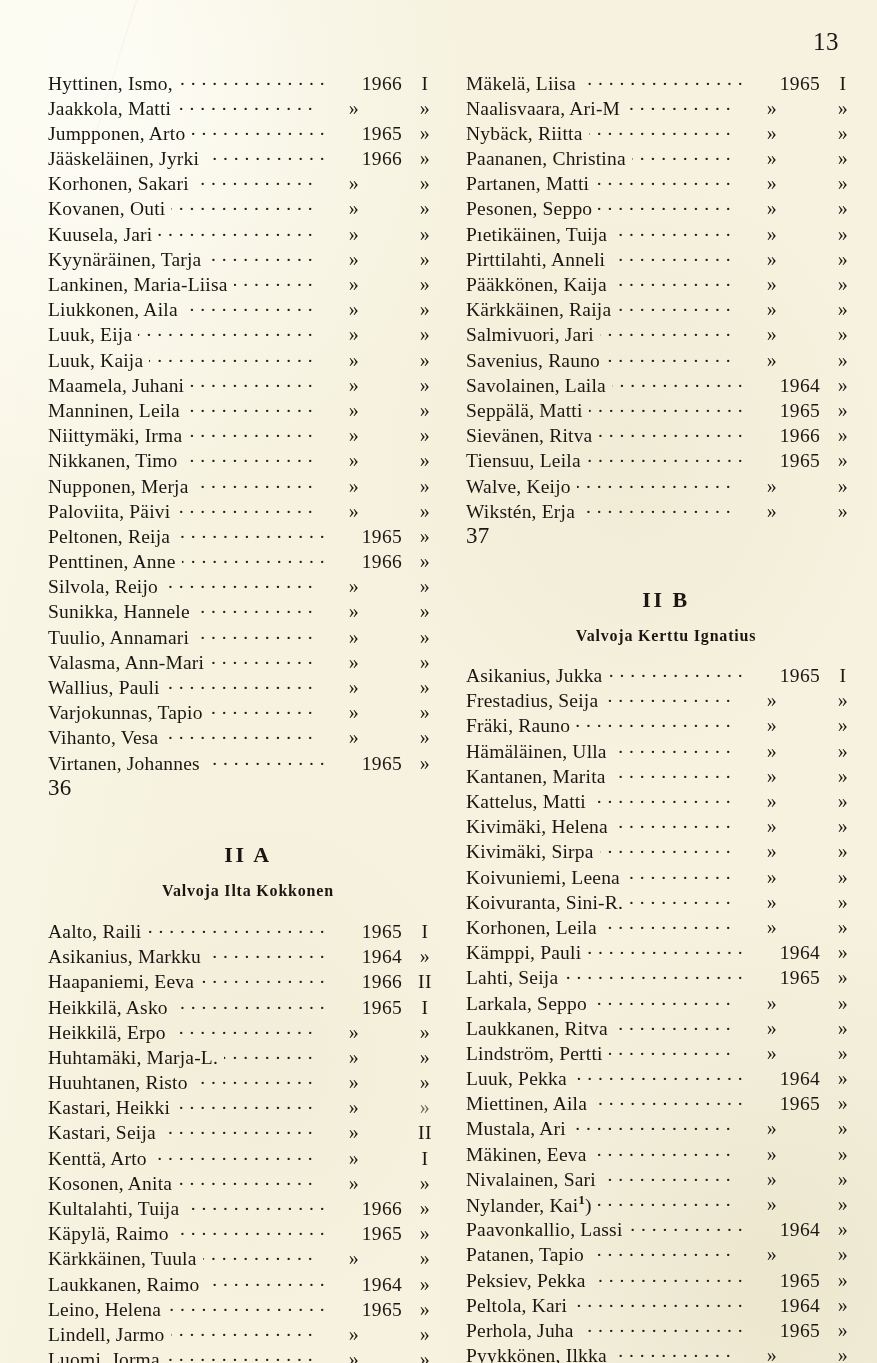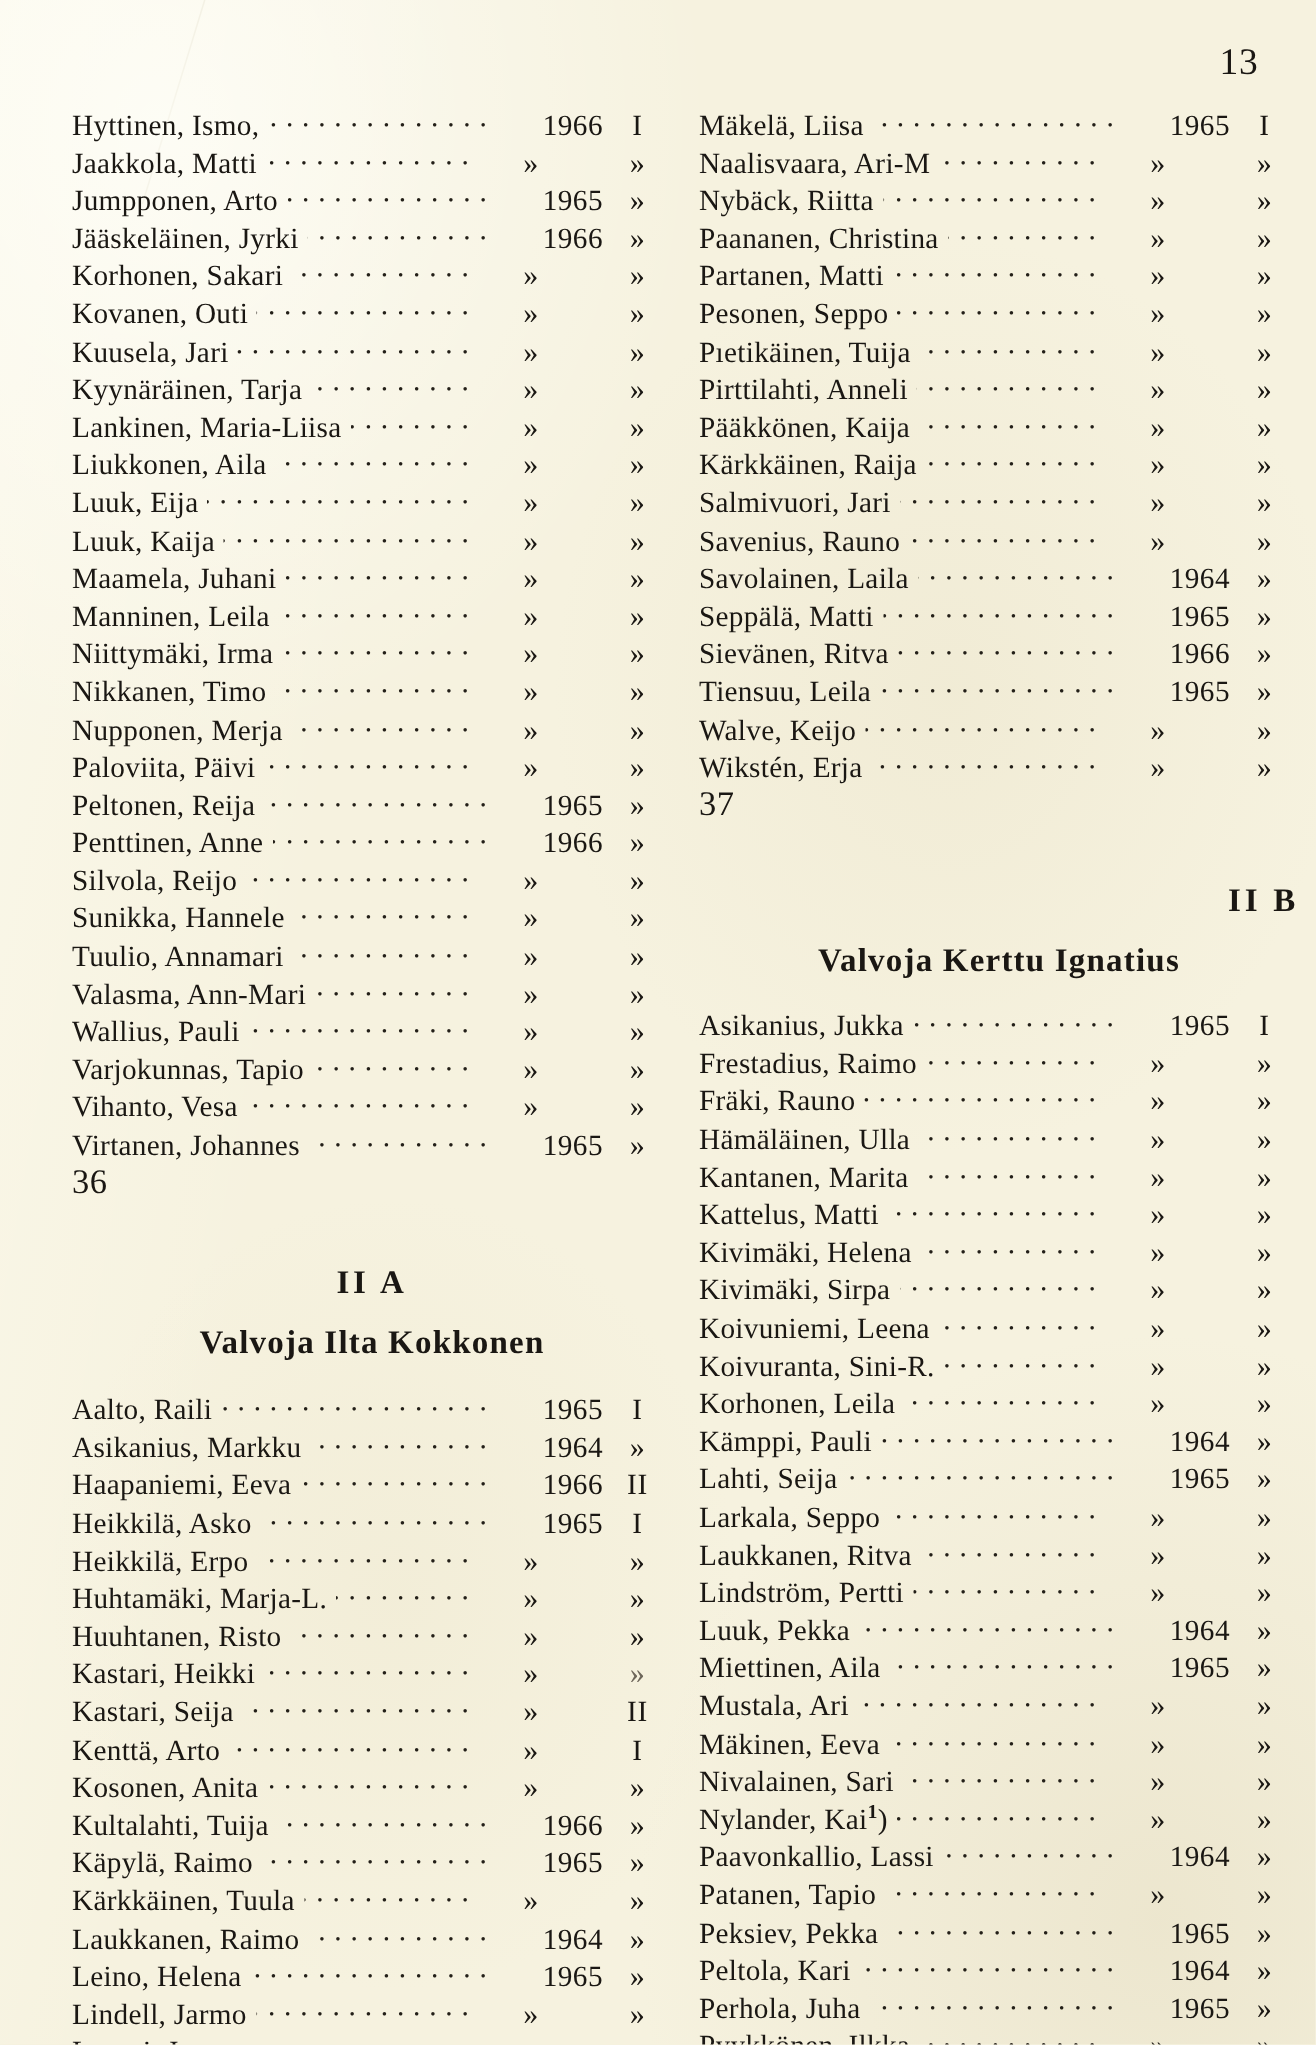--- a/index.html
+++ b/index.html
@@ -128,26 +128,26 @@
     text-align: center;
     font-weight: bold;
   }
   .section-head .group {
     font-size: 22px;
     letter-spacing: 2.5px;
     margin-top: 42px;
     margin-bottom: 0;
   }
   .section-head .supervisor {
-    font-size: 22px;
+    font-size: 16px;
     letter-spacing: 0.8px;
     margin-top: 14px;
     margin-bottom: 18px;
   }
-  .section-head.tight .group { margin-top: 38px; text-align: right; }
+  .section-head.tight .group { margin-top: 38px; }
 </style>
 </head>
 <body>
 
 <div class="paper-texture"></div>
 <div class="corner-crease"></div>
 
 <div class="page-number">13</div>
 
 <div class="columns">
@@ -555,21 +555,21 @@
         <div class="supervisor">Valvoja Kerttu Ignatius</div>
       </div>
       <div>
         <div class="entry">
           <span class="name">Asikanius, Jukka</span>
           <span class="leader"></span>
           <span class="year">1965</span>
           <span class="cls">I</span>
         </div>
         <div class="entry">
-          <span class="name">Frestadius, Raimo</span>
+          <span class="name">Frestadius, Seija</span>
           <span class="leader"></span>
           <span class="year ditto">»</span>
           <span class="cls ditto">»</span>
         </div>
         <div class="entry">
           <span class="name">Fräki, Rauno</span>
           <span class="leader"></span>
           <span class="year ditto">»</span>
           <span class="cls ditto">»</span>
         </div>

